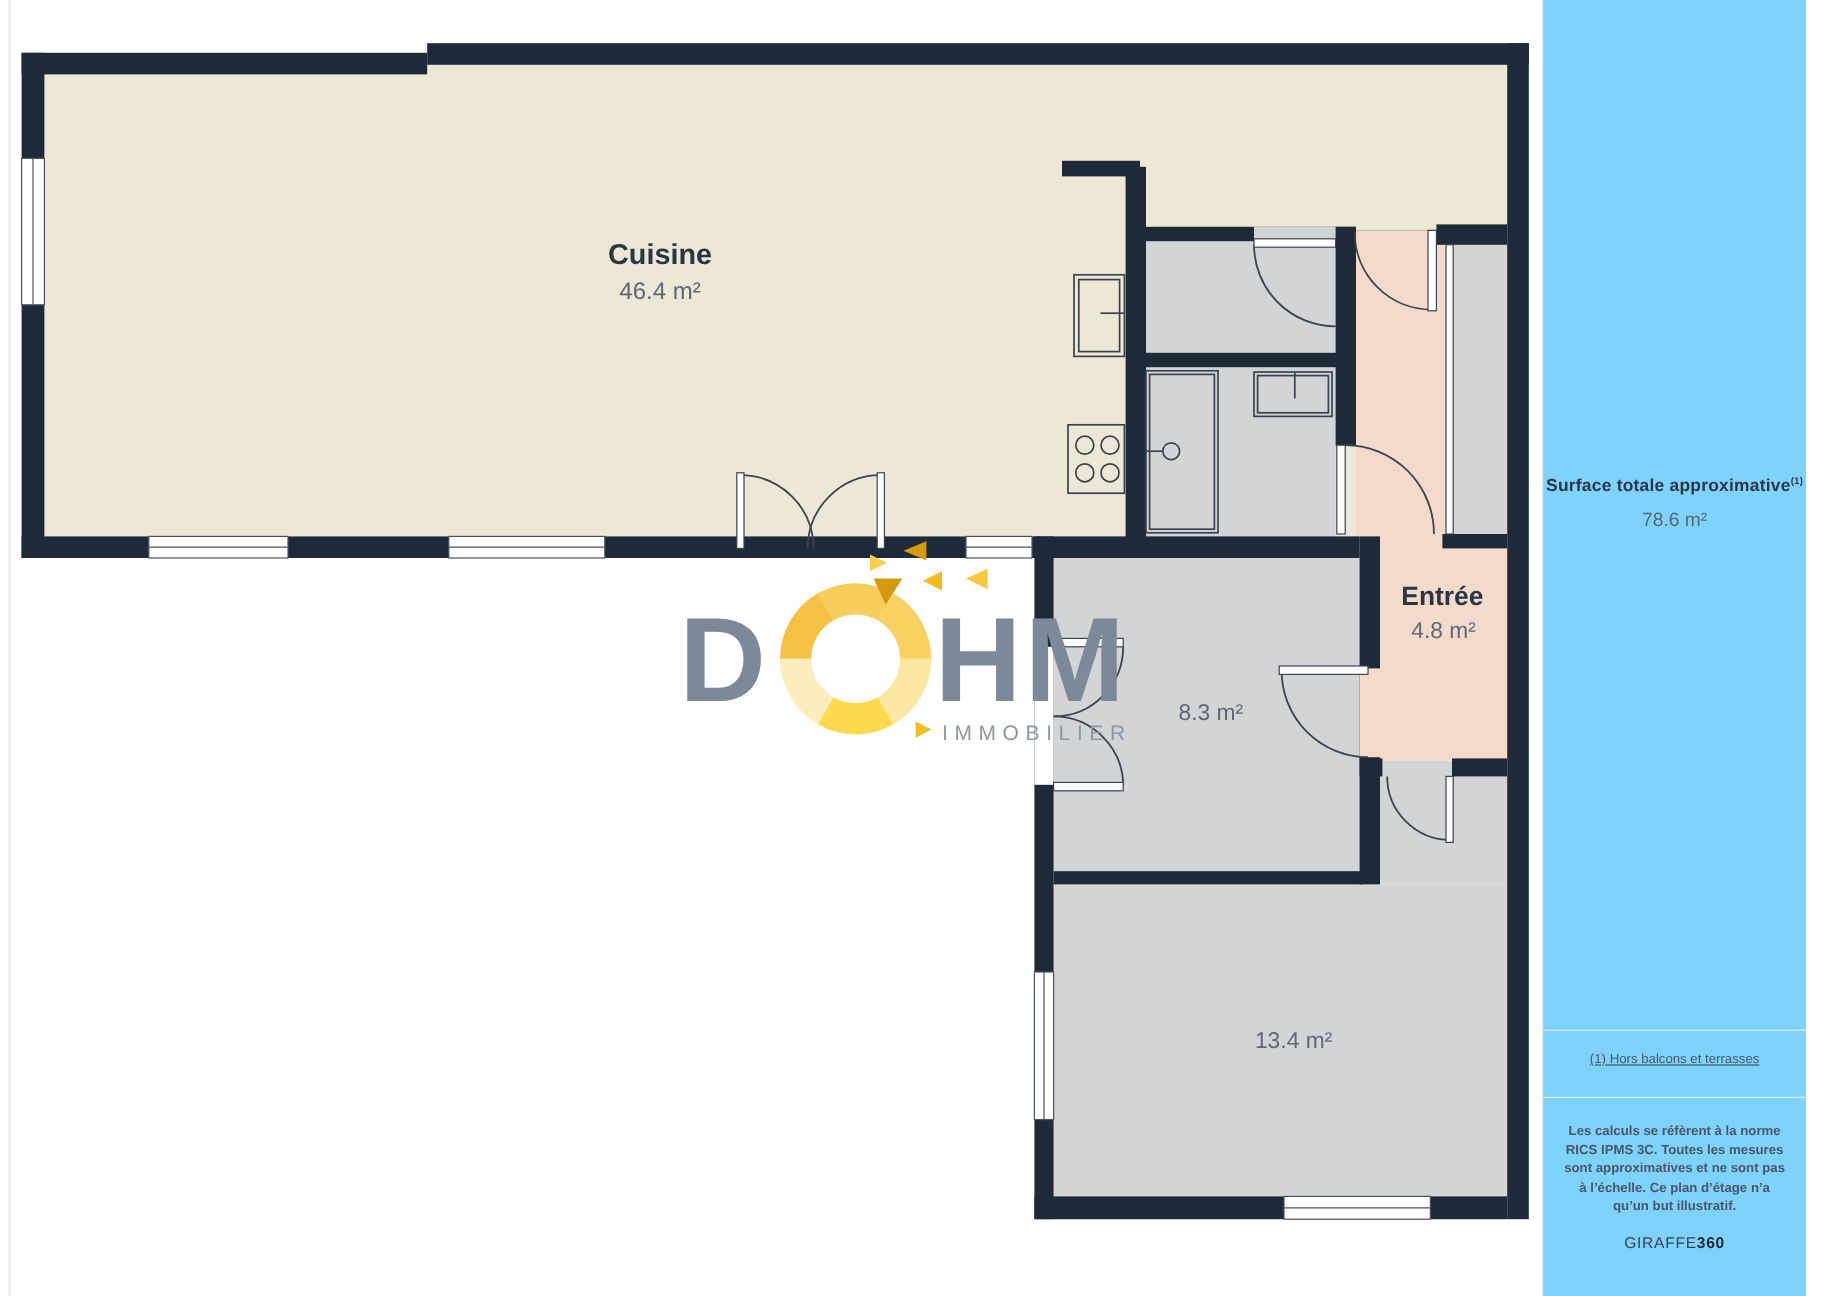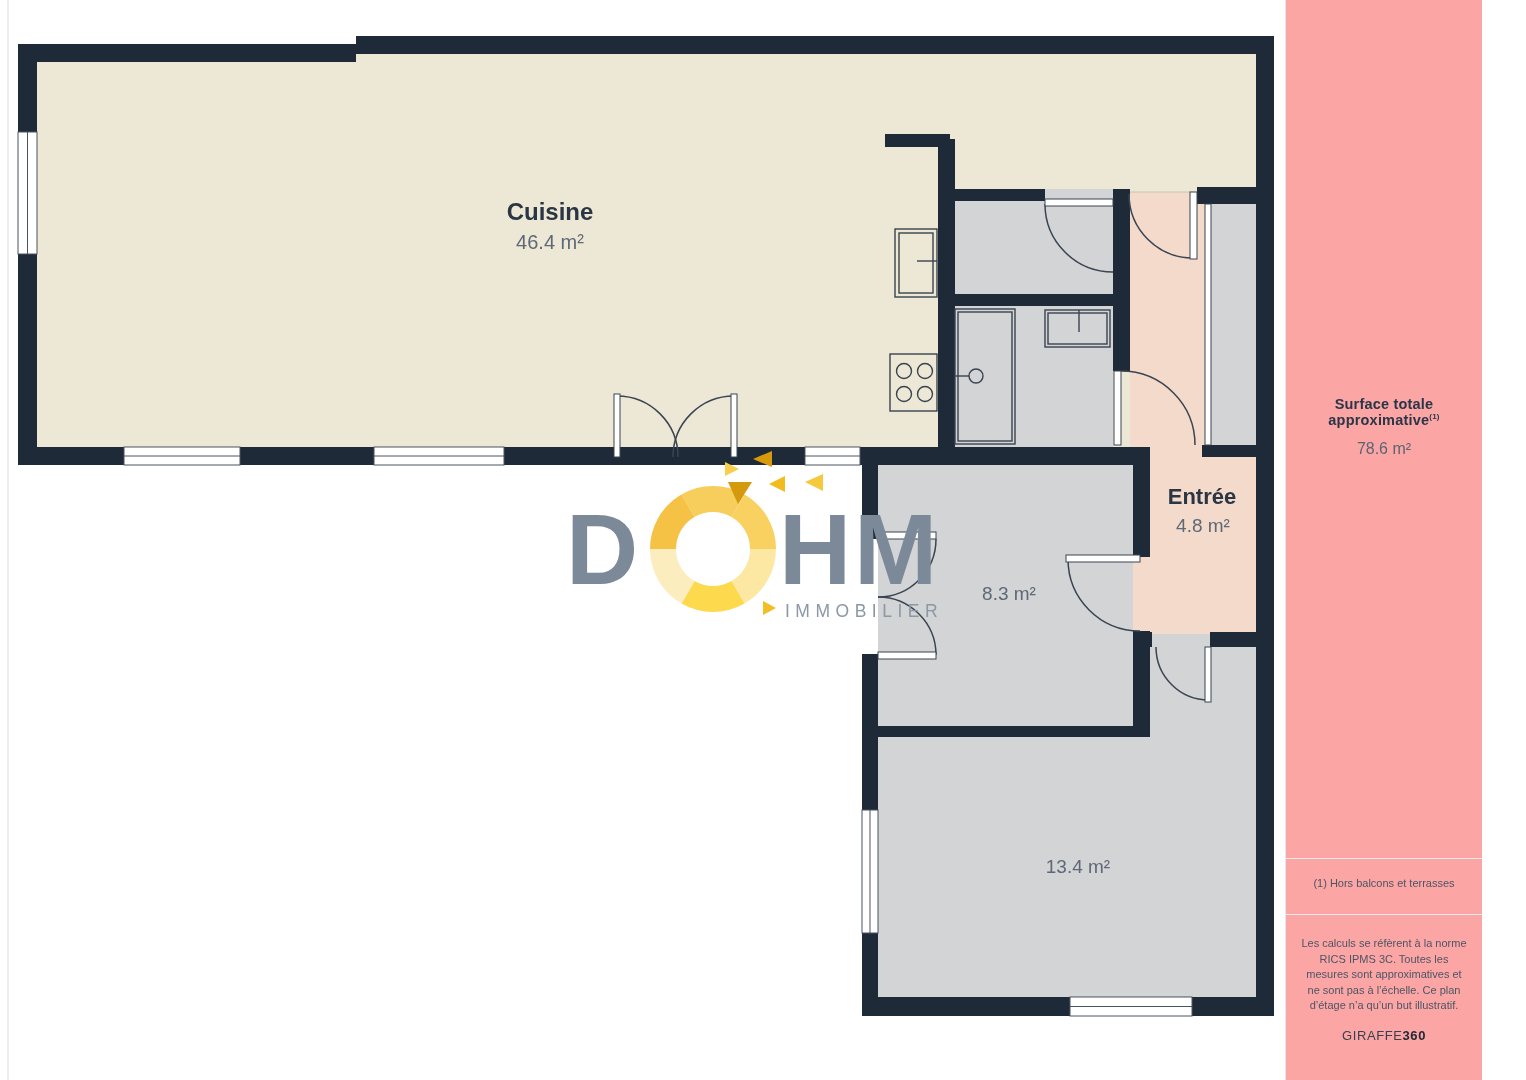--- a/index.html
+++ b/index.html
@@ -2,28 +2,28 @@
 <html><head>
 <meta charset="utf-8">
 <style>
   html,body{margin:0;padding:0;background:#ffffff;}
   body{font-family:"Liberation Sans", sans-serif;}
   #stage{position:relative;width:1526px;height:1080px;background:#ffffff;overflow:hidden;}
   #page-edge{position:absolute;left:7px;top:0;width:2px;height:1080px;background:#ECEEEF;}
   #plan-wrap{position:absolute;left:0;top:4px;width:1285px;height:1080px;}
   svg{display:block;}
   
-  .sidebar{position:absolute;left:1285px;top:0;width:197px;height:1080px;background:#fca5a5;border-left:1px solid #E3E6E9;box-sizing:border-box;}
+  .sidebar{position:absolute;left:1285px;top:0;width:220px;height:1080px;background:#7dd3fc;border-left:1px solid #E3E6E9;box-sizing:border-box;}
   .sb-title-block{position:absolute;top:396px;left:0;width:100%;text-align:center;}
   .sb-title{font-size:14.5px;font-weight:bold;color:#2A3647;letter-spacing:0.2px;}
   .sb-title sup{font-size:8px;font-weight:bold;}
   .sb-total{margin-top:12px;font-size:16px;color:#5B6573;}
   .sb-divider{position:absolute;left:0;width:100%;height:1px;background:#E8EAEC;}
-  .sb-footnote{position:absolute;top:877px;left:0;width:100%;text-align:center;font-size:11px;color:#4C5565;}
-  .sb-legal{position:absolute;top:936px;left:0;width:100%;box-sizing:border-box;padding:0 14px;text-align:center;font-size:11px;line-height:15.5px;color:#4C5565;}
+  .sb-footnote{position:absolute;top:877px;left:0;width:100%;text-align:center;font-size:11px;color:#4C5565;text-decoration:underline;}
+  .sb-legal{position:absolute;top:936px;left:0;width:100%;box-sizing:border-box;padding:0 14px;text-align:center;font-size:11px;line-height:15.5px;color:#4C5565;font-weight:bold;}
   .sb-brand{position:absolute;top:1028px;left:0;width:100%;text-align:center;font-size:13px;letter-spacing:0.6px;color:#39414E;}
   .sb-brand .b{font-weight:bold;color:#1E2732;}
   
   .room-name{font-family:"Liberation Sans",sans-serif;font-weight:bold;fill:#2B3645;}
   .room-area{font-family:"Liberation Sans",sans-serif;fill:#5E6876;}
   .logo-letter{font-family:"Liberation Sans",sans-serif;font-weight:bold;fill:#7B8998;}
   .logo-sub{font-family:"Liberation Sans",sans-serif;fill:#8C98A4;letter-spacing:5.5px;}
 </style>
 </head>
 <body>

